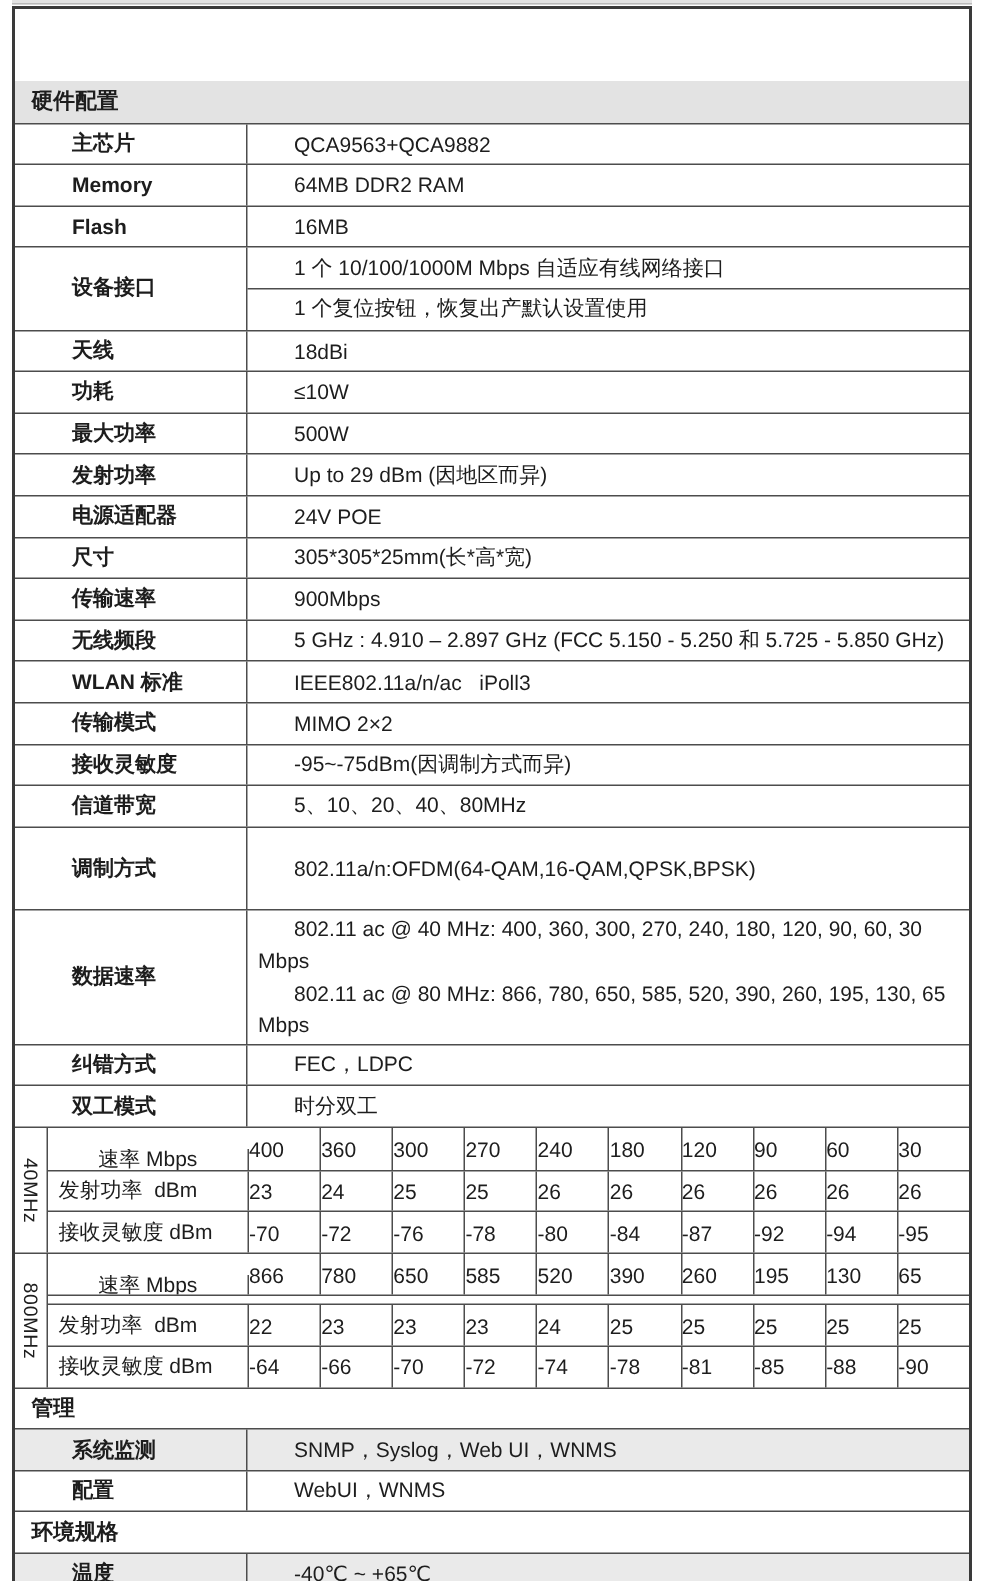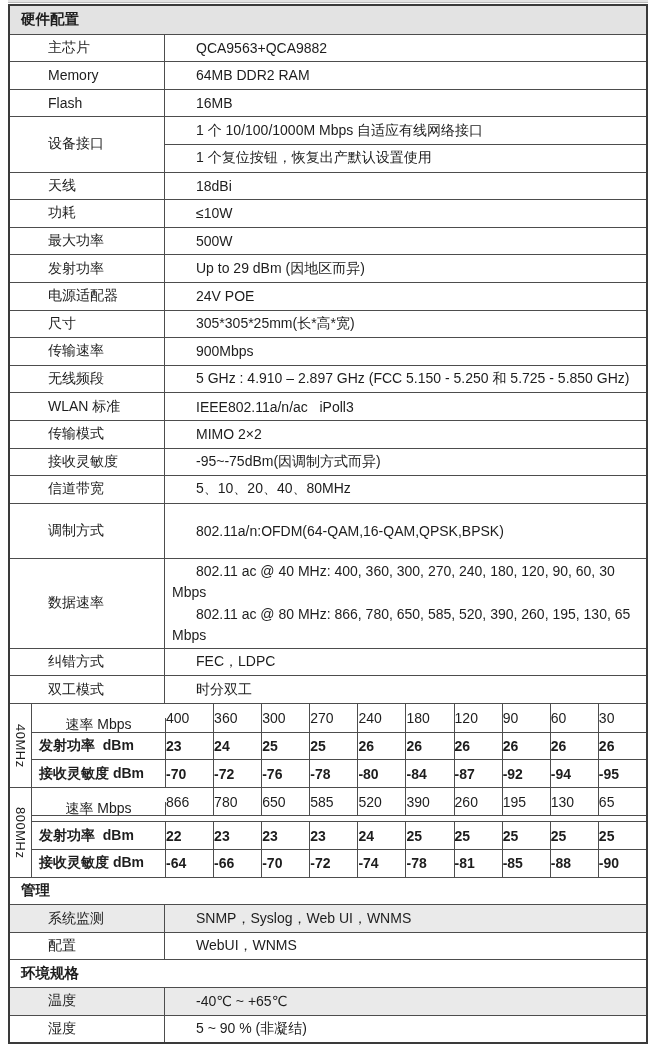--- a/index.html
+++ b/index.html
@@ -15,31 +15,32 @@
     background: var(--header-bg, #e3e3e3);
     border-bottom: 1px solid #bbb;
   }
   .spec-table {
     position: absolute; top: 4px; left: 8px; width: 640px;
     border: 2px solid var(--outer-border, #3a3a3a);
     background: #fff;
     font-size: 14px;
   }
   .row { display: flex; border-top: 1px solid var(--border, #4d4d4d); height: 27.6px; }
-  .spec-table > :first-child { border-top: none; }
+  .spec-table > :first-child { border-top: none; margin-top: 48px; }
   .row.header { align-items: center; padding-left: 11px; font-weight: bold; font-size: 14.5px; }
   .row.shaded-header { background: var(--header-bg, #e3e3e3); }
   .row.shaded { background: var(--row-shade-bg, #eaeaea); }
   .row.double { height: 55.2px; }
   .row.tall { height: 90px; }
   .cell.label {
     width: 155px; flex: none;
     border-right: 1px solid var(--border, #4d4d4d);
     display: flex; align-items: center; padding-left: 38px;
     overflow: hidden;
+    font-weight: bold;
   }
   .cell.values { flex: 1; display: flex; flex-direction: column; min-width: 0; }
   .value-line { flex: 1; display: flex; align-items: center; padding-left: 31px; }
   .value-line.subdiv { border-top: 1px solid var(--border, #4d4d4d); }
   .cell.values.paras { display: block; padding: 2px 6px 0 7px; }
   .para { text-indent: 24px; line-height: 21.5px; }
   .vtext, .ltext { white-space: pre-wrap; }
 
   
   .matrix-group { display: flex; border-top: 1px solid var(--border, #4d4d4d); }
@@ -47,21 +48,21 @@
     width: 22px; flex: none;
     border-right: 1px solid var(--border, #4d4d4d);
     display: flex; align-items: center; justify-content: center;
   }
   .band-text {
     writing-mode: vertical-rl; text-orientation: mixed;
     font-size: 13px; letter-spacing: 0.5px;
   }
   .matrix-rows { flex: 1; display: flex; flex-direction: column; min-width: 0; }
   .matrix-row { display: flex; height: 27.6px; }
-  .matrix-row.mborder { border-top: 1px solid var(--border, #4d4d4d); font-weight: bold; }
+  .matrix-row.mborder { border-top: 1px solid var(--border, #4d4d4d); }
   .matrix-gap { height: 6px; border-top: 1px solid var(--border, #4d4d4d); }
   .m-label {
     width: 134px; flex: none;
     border-right: 1px solid var(--border, #4d4d4d);
     display: flex; align-items: center; padding-left: 7px;
     overflow: hidden;
   }
   .m-label.center { justify-content: center; padding-left: 0; margin-top: 14px; }
   .m-cell {
     flex: 1; display: flex; align-items: center; justify-content: flex-start;

